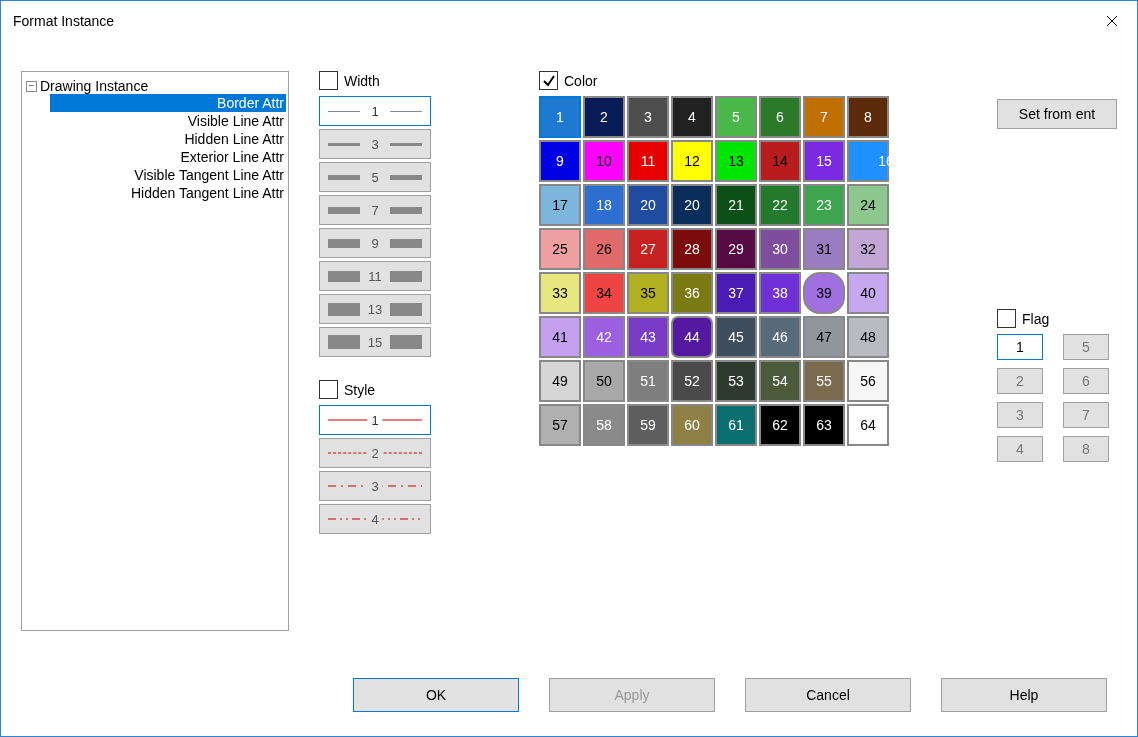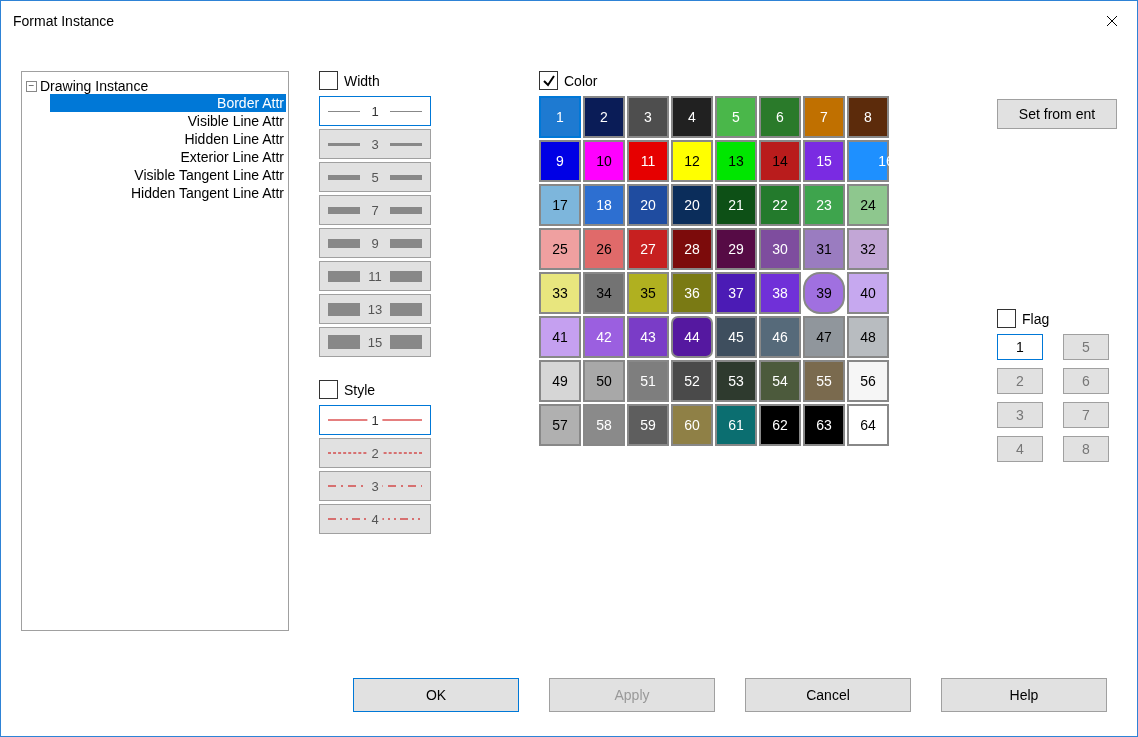--- a/index.html
+++ b/index.html
@@ -217,21 +217,21 @@
             <div class="color-swatch" style="background: rgb(142, 199, 142); color: rgb(0, 0, 0);">24</div>
             <div class="color-swatch" style="background: rgb(239, 160, 160); color: rgb(0, 0, 0);">25</div>
             <div class="color-swatch" style="background: rgb(224, 106, 106); color: rgb(0, 0, 0);">26</div>
             <div class="color-swatch" style="background: rgb(199, 32, 32); color: rgb(255, 255, 255);">27</div>
             <div class="color-swatch" style="background: rgb(124, 11, 11); color: rgb(255, 255, 255);">28</div>
             <div class="color-swatch" style="background: rgb(86, 11, 69); color: rgb(255, 255, 255);">29</div>
             <div class="color-swatch" style="background: rgb(126, 77, 158); color: rgb(255, 255, 255);">30</div>
             <div class="color-swatch" style="background: rgb(154, 124, 192); color: rgb(0, 0, 0);">31</div>
             <div class="color-swatch" style="background: rgb(194, 166, 214); color: rgb(0, 0, 0);">32</div>
             <div class="color-swatch" style="background: rgb(232, 230, 126); color: rgb(0, 0, 0);">33</div>
-            <div class="color-swatch" style="background: #737373; color: rgb(0, 0, 0);">34</div>
+            <div class="color-swatch" style="background: #ef4444; color: rgb(0, 0, 0);">34</div>
             <div class="color-swatch" style="background: rgb(176, 176, 32); color: rgb(0, 0, 0);">35</div>
             <div class="color-swatch" style="background: rgb(122, 122, 20); color: rgb(255, 255, 255);">36</div>
             <div class="color-swatch" style="background: rgb(75, 27, 181); color: rgb(255, 255, 255);">37</div>
             <div class="color-swatch" style="background: rgb(112, 48, 216); color: rgb(255, 255, 255);">38</div>
             <div class="color-swatch" style="background: rgb(160, 112, 224); color: rgb(0, 0, 0); border-radius: 17px;">39</div>
             <div class="color-swatch" style="background: rgb(198, 168, 239); color: rgb(0, 0, 0);">40</div>
             <div class="color-swatch" style="background: rgb(197, 160, 240); color: rgb(0, 0, 0);">41</div>
             <div class="color-swatch" style="background: rgb(155, 95, 224); color: rgb(255, 255, 255);">42</div>
             <div class="color-swatch" style="background: rgb(122, 60, 199); color: rgb(255, 255, 255);">43</div>
             <div class="color-swatch" style="background: rgb(85, 24, 160); color: rgb(255, 255, 255); border-radius: 7px;">44</div>

